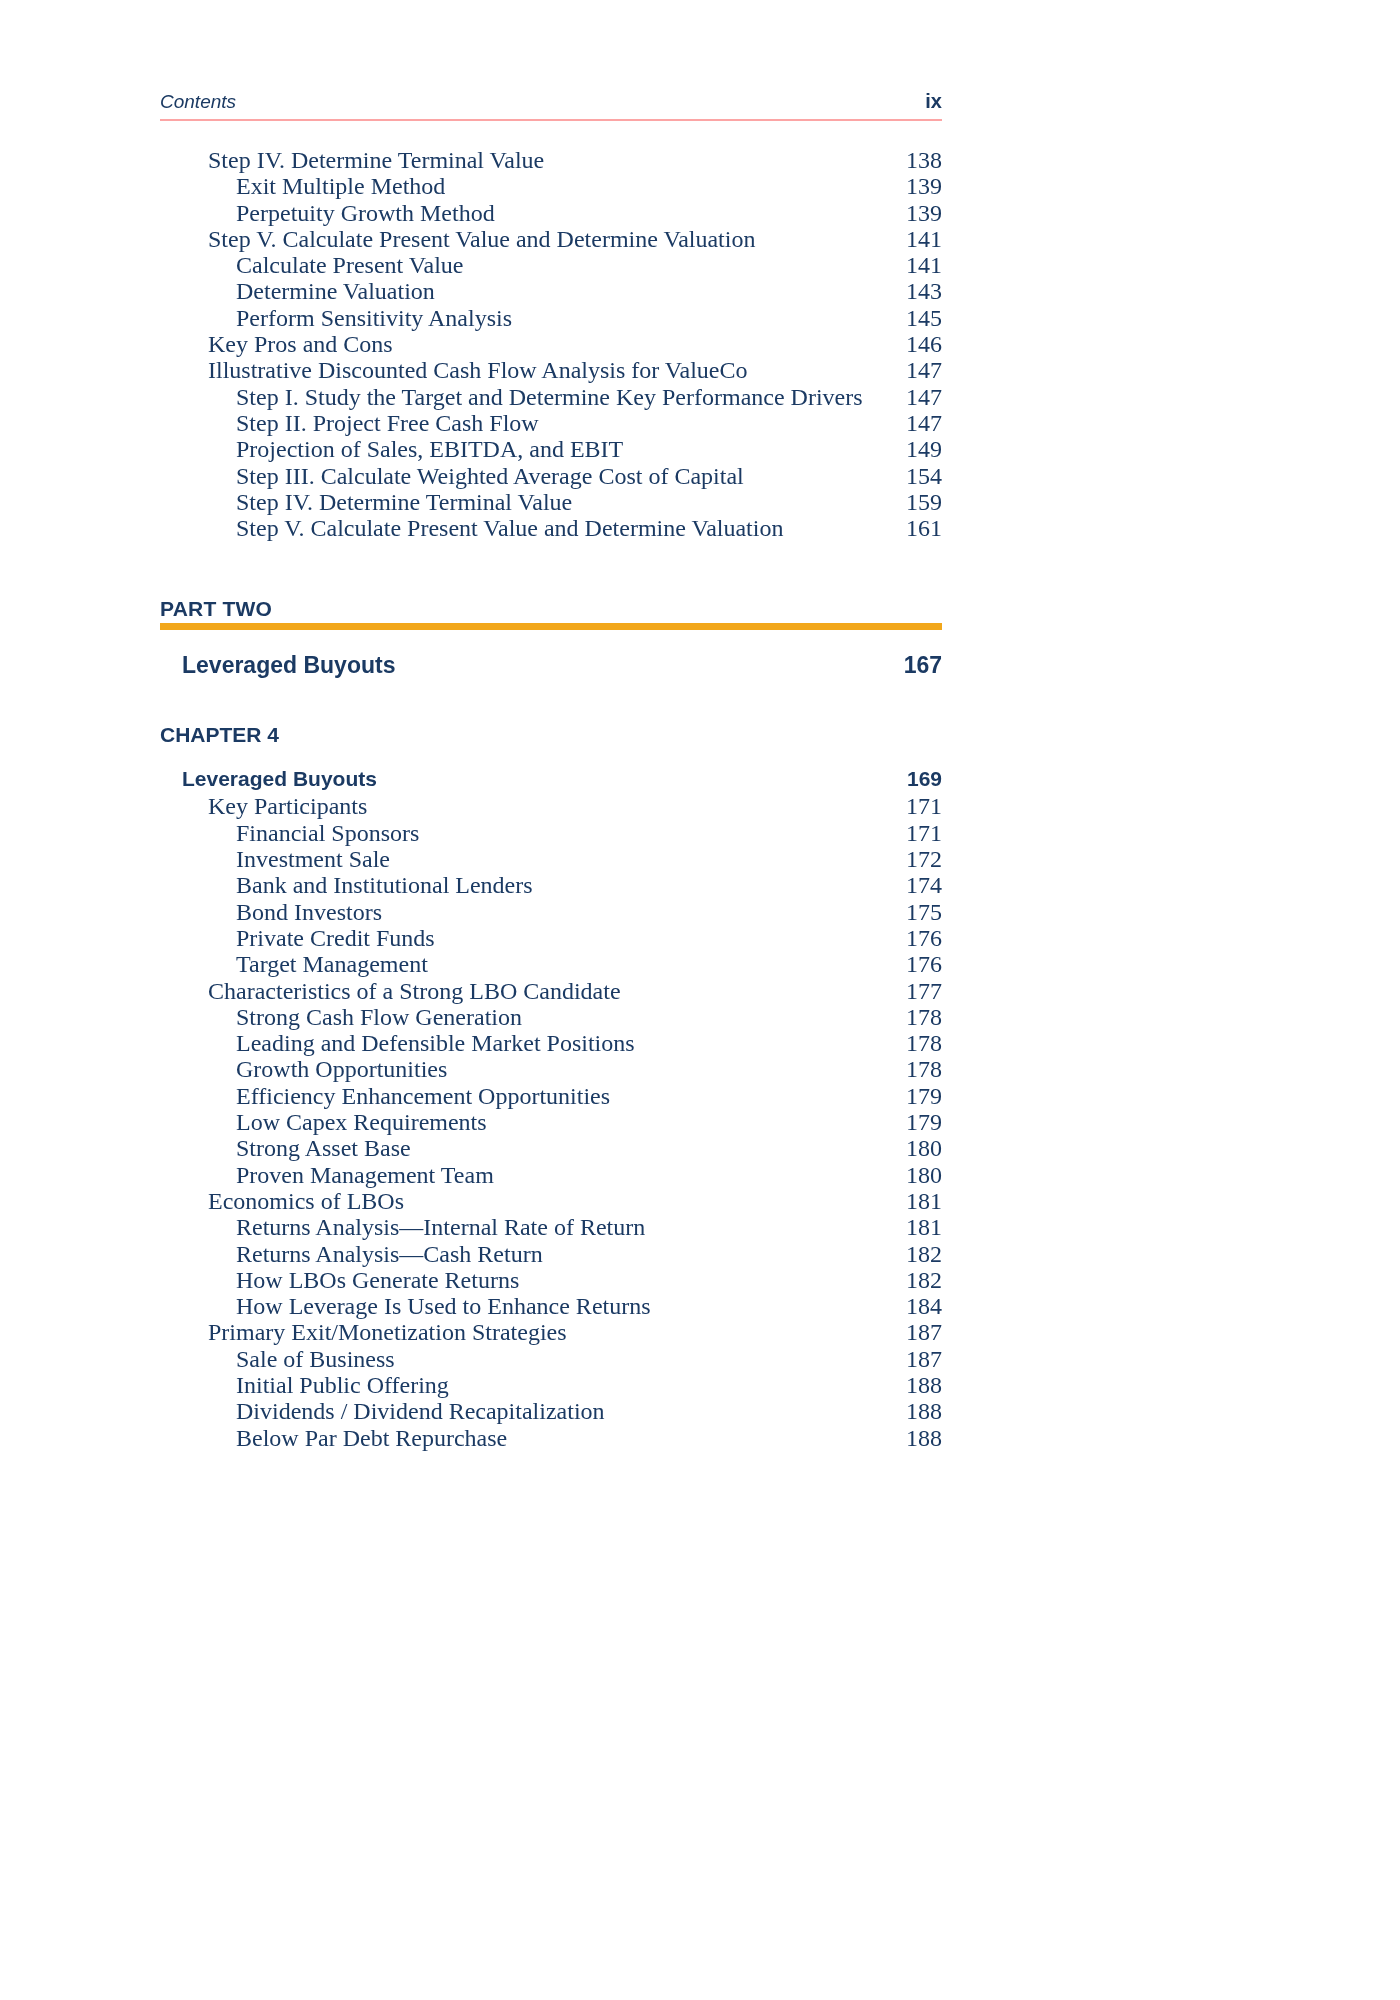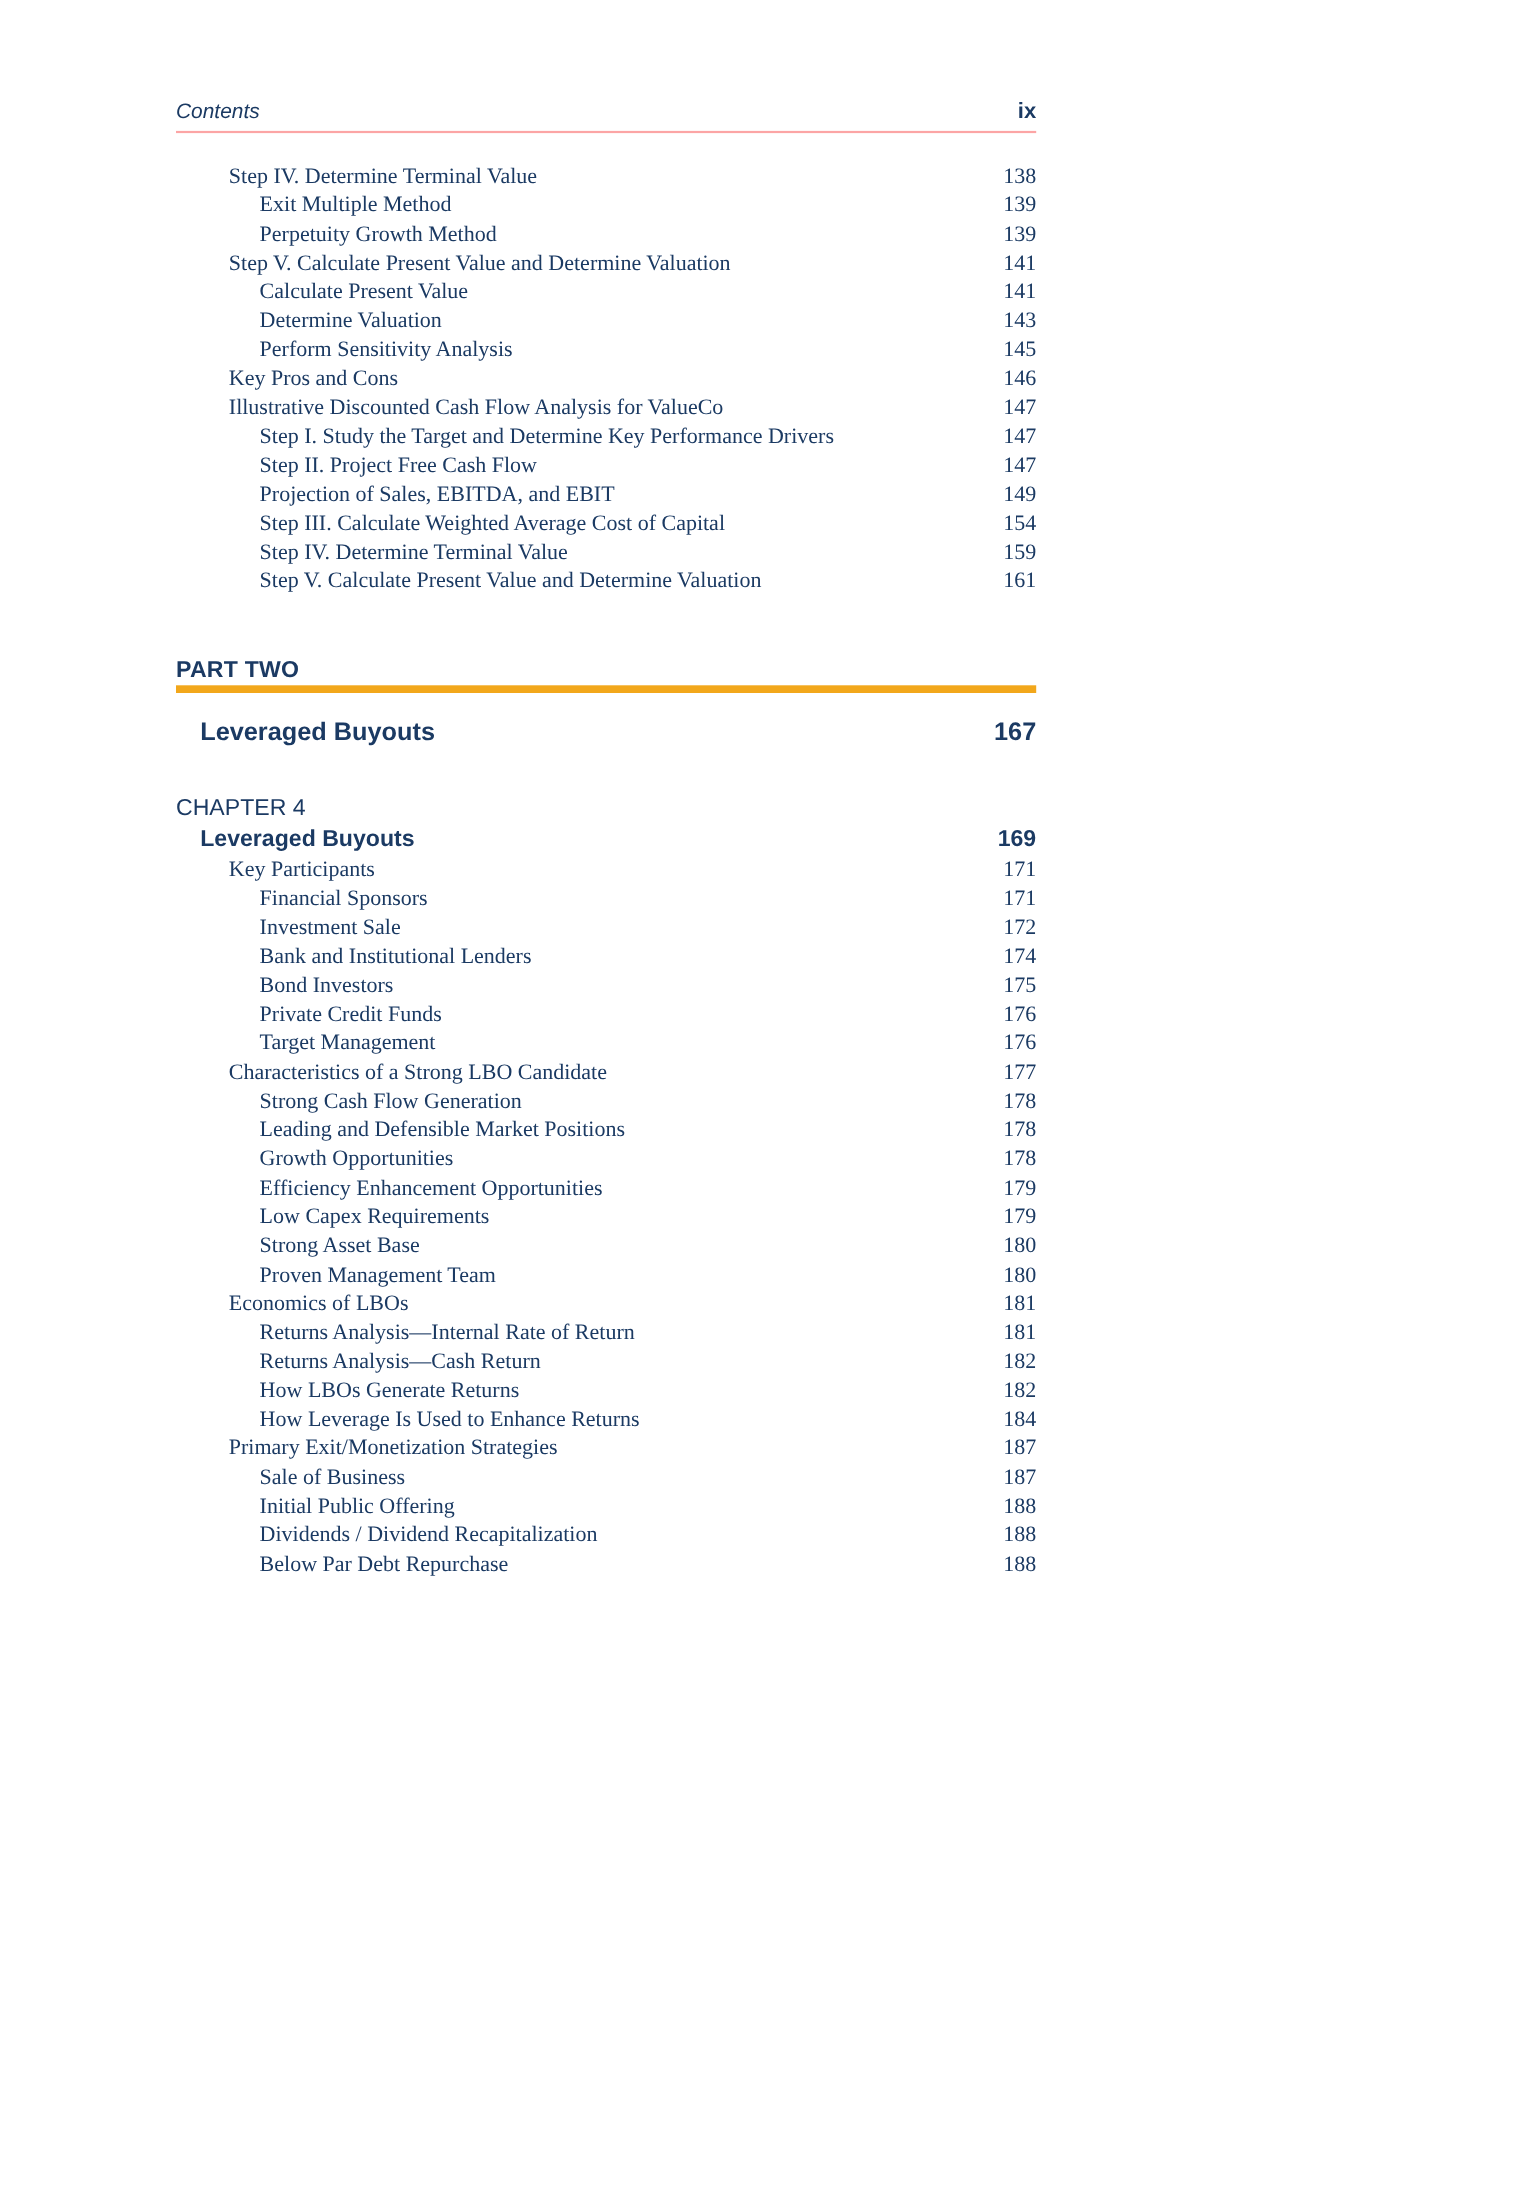--- a/index.html
+++ b/index.html
@@ -37,21 +37,21 @@
   .running-header .hdr-right {
     font-weight: bold;
     font-size: 20px;
   }
   
   .toc-list { width: 100%; }
   .toc-row {
     display: flex;
     justify-content: space-between;
     align-items: baseline;
-    font-size: 20px;
+    font-size: 24px;
     line-height: 26.3px;
   }
   .toc-row .toc-label { flex: 1 1 auto; }
   .toc-row .toc-page {
     flex: 0 0 auto;
     text-align: right;
     padding-left: 12px;
   }
   .indent-1 .toc-label { padding-left: 48px; }
   .indent-2 .toc-label { padding-left: 76px; }
@@ -76,23 +76,23 @@
     align-items: baseline;
     font-family: "Liberation Sans", sans-serif;
     font-weight: bold;
   }
   .part-title-row { font-size: 23px; }
   .part-title-row .title-label { padding-left: 22px; }
   
   .chapter-block { margin-top: 44px; }
   .chapter-label {
     font-family: "Liberation Sans", sans-serif;
-    font-weight: normal;
+    font-weight: bold;
     font-size: 21px;
-    margin-bottom: 4px;
+    margin-bottom: 20px;
   }
   .chapter-title-row { font-size: 21px; margin-bottom: 2px; }
   .chapter-title-row .title-label { padding-left: 22px; }
 </style>
 </head>
 <body>
 
 <div class="page-content">
 
   <div class="running-header">

